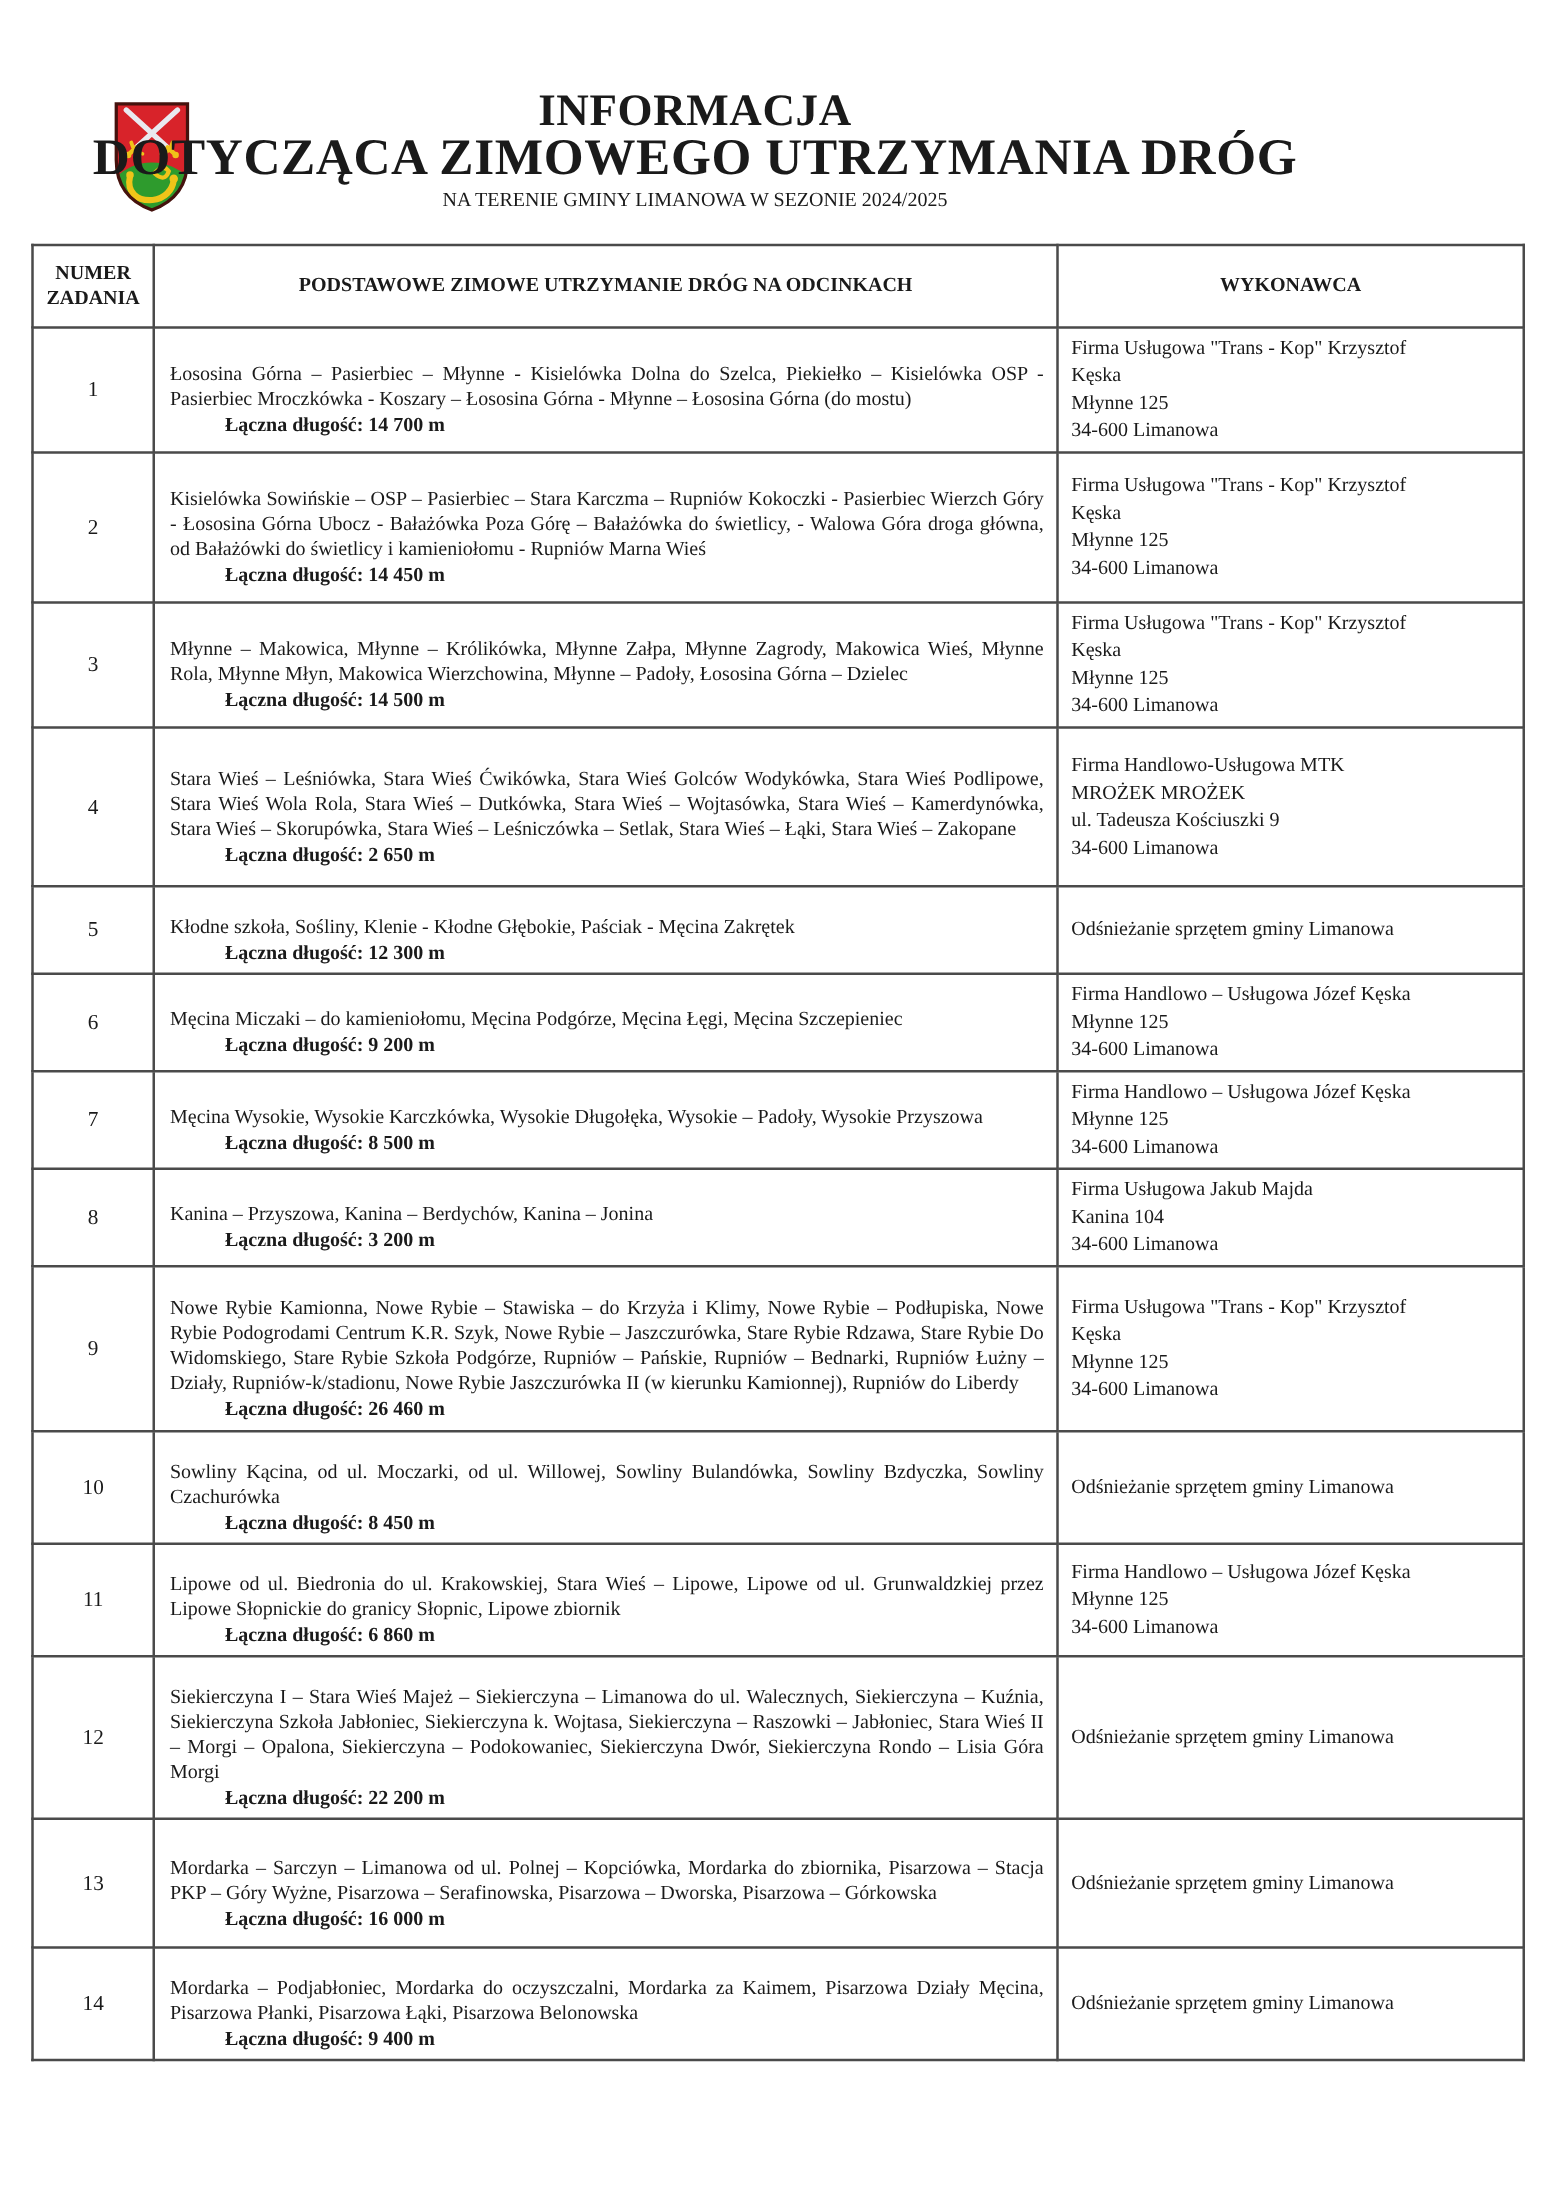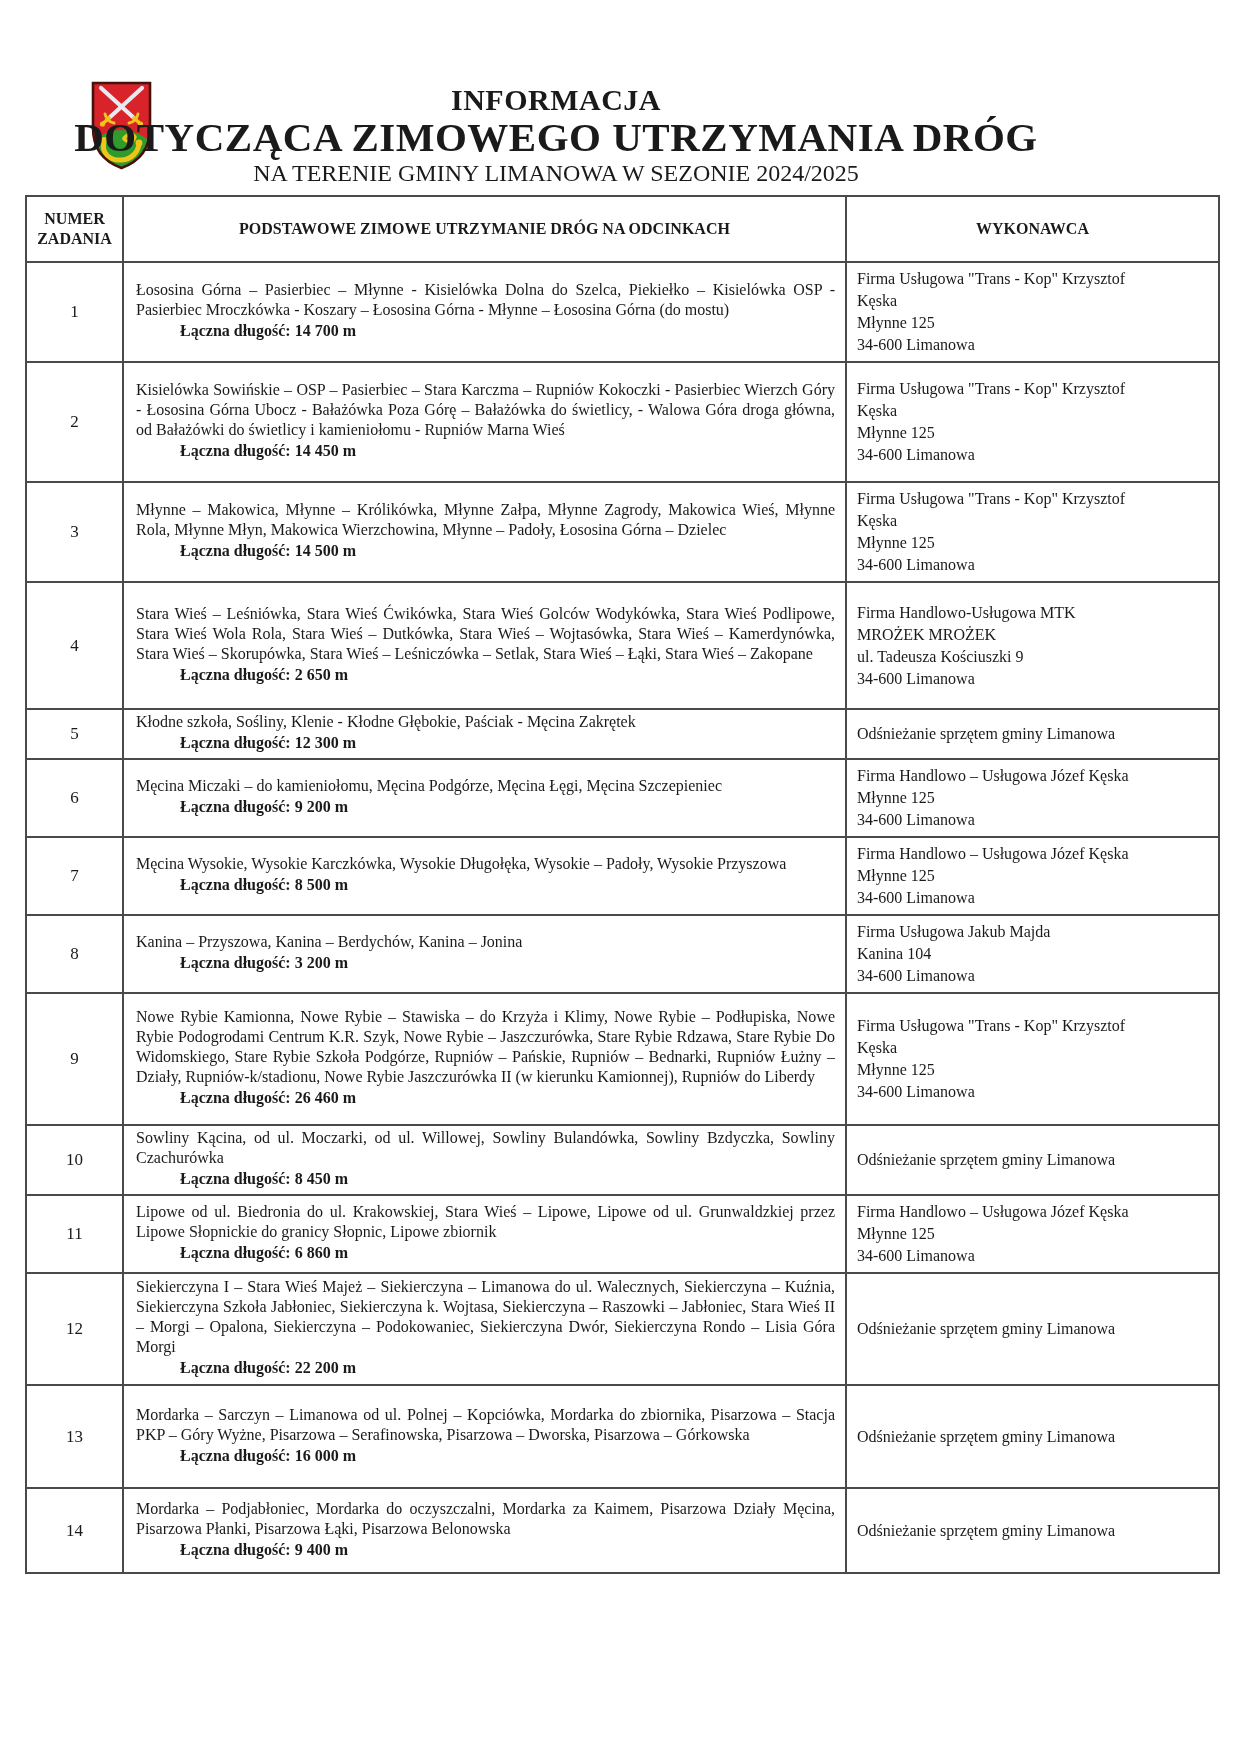--- a/index.html
+++ b/index.html
@@ -12,23 +12,23 @@
     overflow:hidden;
   }
   .page{position:absolute;inset:0;}
 
   
   .crest{position:absolute;left:88px;top:78px;width:67px;height:94px;}
   .title-block{
     position:absolute;left:0;top:70px;width:1112px;
     text-align:center;
   }
-  .title-line1{font-size:30px;font-weight:bold;line-height:36px;letter-spacing:.5px;margin-top:12px;}
+  .title-line1{font-size:36px;font-weight:bold;line-height:36px;letter-spacing:.5px;}
   .title-line2{font-size:41px;font-weight:bold;line-height:38px;letter-spacing:.5px;}
-  .title-line3{font-size:24px;font-weight:normal;line-height:34px;}
+  .title-line3{font-size:16px;font-weight:normal;line-height:34px;}
 
   
   table.maintenance{
     position:absolute;left:25px;top:195px;width:1193px;
     border-collapse:collapse;table-layout:fixed;
     font-size:16px;line-height:20px;
   }
   table.maintenance col.c-num{width:97px;}
   table.maintenance col.c-desc{width:723px;}
   table.maintenance col.c-wyk{width:373px;}
@@ -42,21 +42,21 @@
     font-size:16px;font-weight:bold;
     text-align:center;
     padding:4px 8px;
   }
   td.num{
     text-align:center;
     font-size:17px;
     padding:2px;
   }
   td.desc{
-    padding:2px 10px 5px 12px;
+    padding:22px 10px 5px 12px;
     border-radius:13px;
   }
   .desc-text{display:block;text-align:justify;}
   .len{font-weight:bold;text-align:left;margin-top:1px;margin-left:44px;}
   td.wyk{
     padding:5px 8px 5px 10px;
     text-align:left;
   }
   .wyk-line{line-height:22px;}
 

